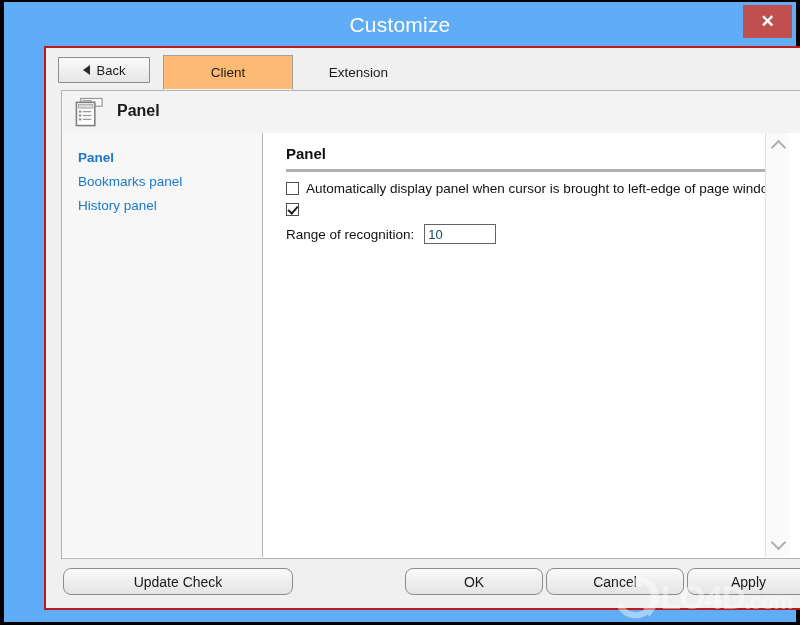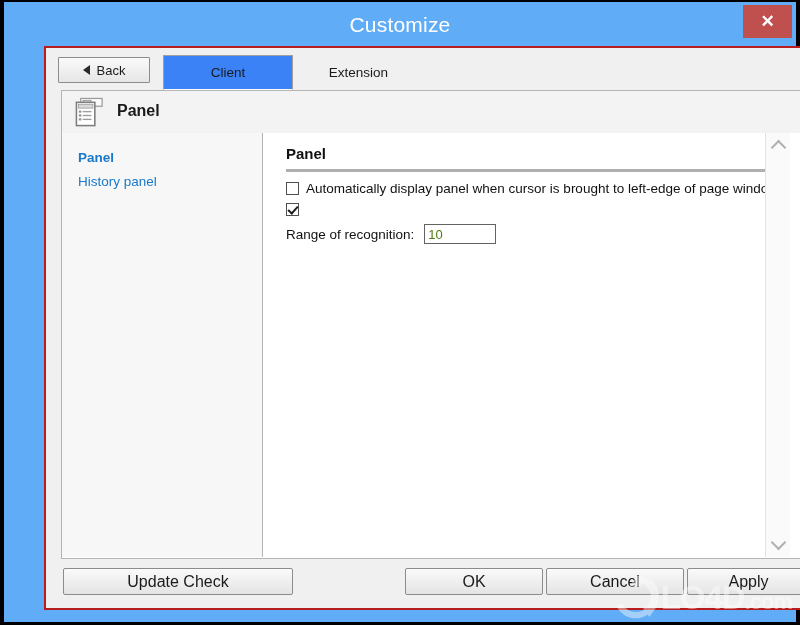--- a/index.html
+++ b/index.html
@@ -117,21 +117,21 @@
     align-items: center;
     justify-content: center;
     font-size: 13.5px;
     color: #1a1a1a;
     cursor: pointer;
     box-sizing: border-box;
   }
   #tab-client {
     left: 117px;
     width: 130px;
-    background: #3b82f6;
+    background: #fdba74;
     border: 1px solid #A0A0A0;
     border-bottom: 1px solid #FDFDFD;
   }
   #tab-extension {
     left: 247px;
     width: 131px;
     background: #F0F0F0;
     border: none;
   }
 
@@ -261,21 +261,21 @@
     font-size: 13.5px;
     color: #111111;
     margin-right: 10px;
   }
   .field-input {
     height: 20px;
     border: 1px solid #636363;
     background: #FFFFFF;
     font-size: 13px;
     font-family: "Liberation Sans", sans-serif;
-    color: #4d7c0f;
+    color: #0c4a6e;
     padding: 0 3px;
     box-sizing: border-box;
     outline: none;
   }
   #range-input { width: 72px; }
   #checktime-input { width: 72px; }
 
   
   #content-scrollbar {
     position: absolute;
@@ -313,25 +313,25 @@
     top: 512px;
     width: 778px;
     height: 50px;
   }
   .dlg-button {
     position: absolute;
     top: 8px;
     height: 27px;
     background: linear-gradient(#FAFAFA, #E4E4E4);
     border: 1px solid #8C8C8C;
-    border-radius: 2px;
+    border-radius: 8px;
     display: flex;
     align-items: center;
     justify-content: center;
-    font-size: 16px;
+    font-size: 14px;
     color: #1a1a1a;
     cursor: pointer;
     box-sizing: border-box;
   }
   #btn-update-check { left: 17px; width: 230px; }
   #btn-ok { left: 359px; width: 138px; }
   #btn-cancel { left: 500px; width: 138px; }
   #btn-apply { left: 641px; width: 123px; }
 
   
@@ -458,20 +458,23 @@
       </div>
 
       <div id="content-region">
 
         <div id="sidebar">
           <div id="sidebar-list">
             <div class="sidebar-item selected">
               <span>Panel</span>
             </div>
             <div class="sidebar-item">
+              <span>Bookmarks panel</span>
+            </div>
+            <div class="sidebar-item">
               <span>History panel</span>
             </div>
           </div>
         </div>
 
         <div id="main-pane">
           <div id="main-title">Panel</div>
           <div id="main-title-rule"></div>
 
           <div id="options-list">

